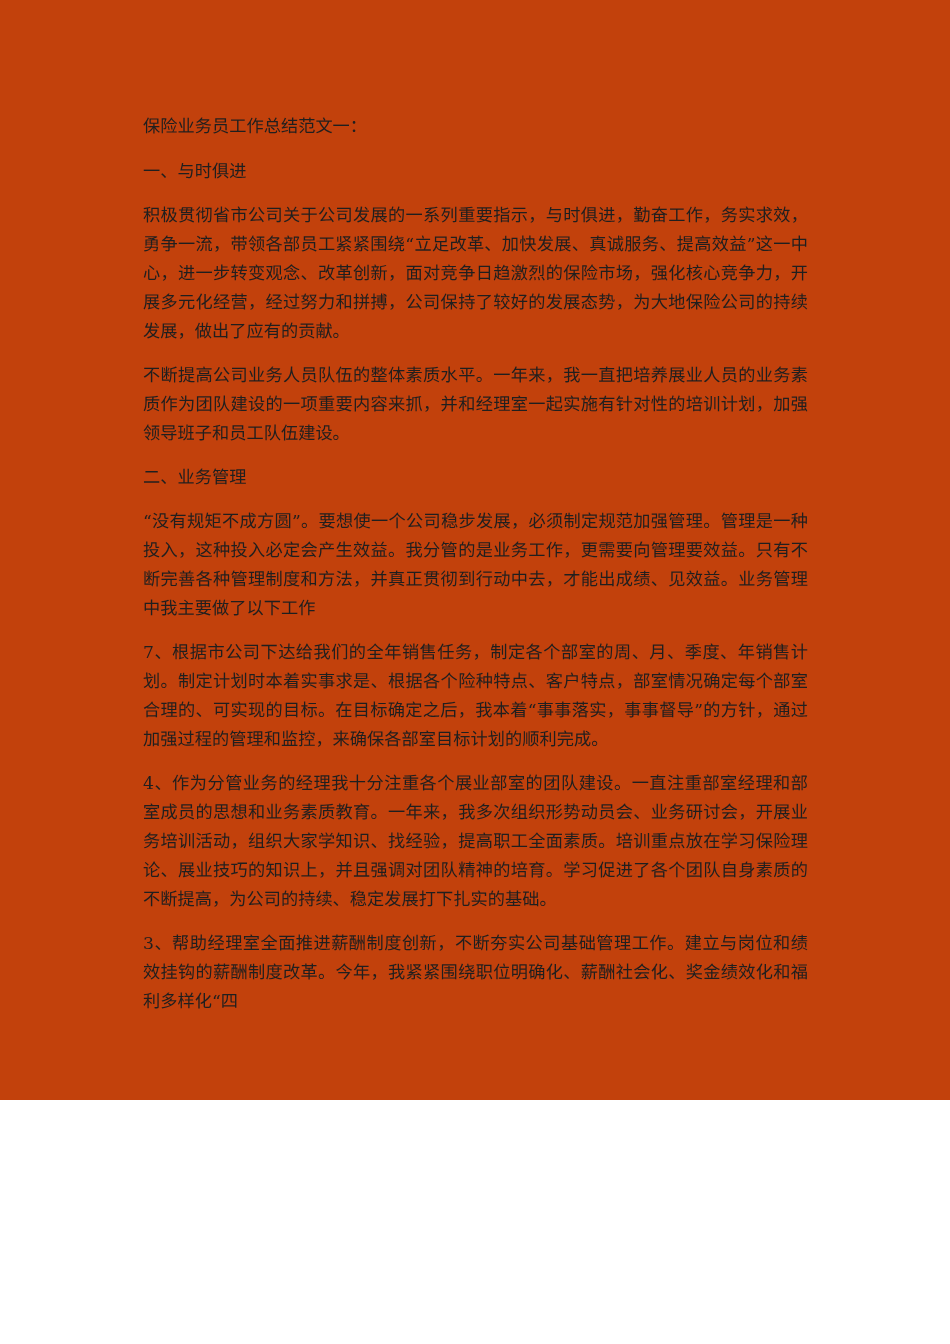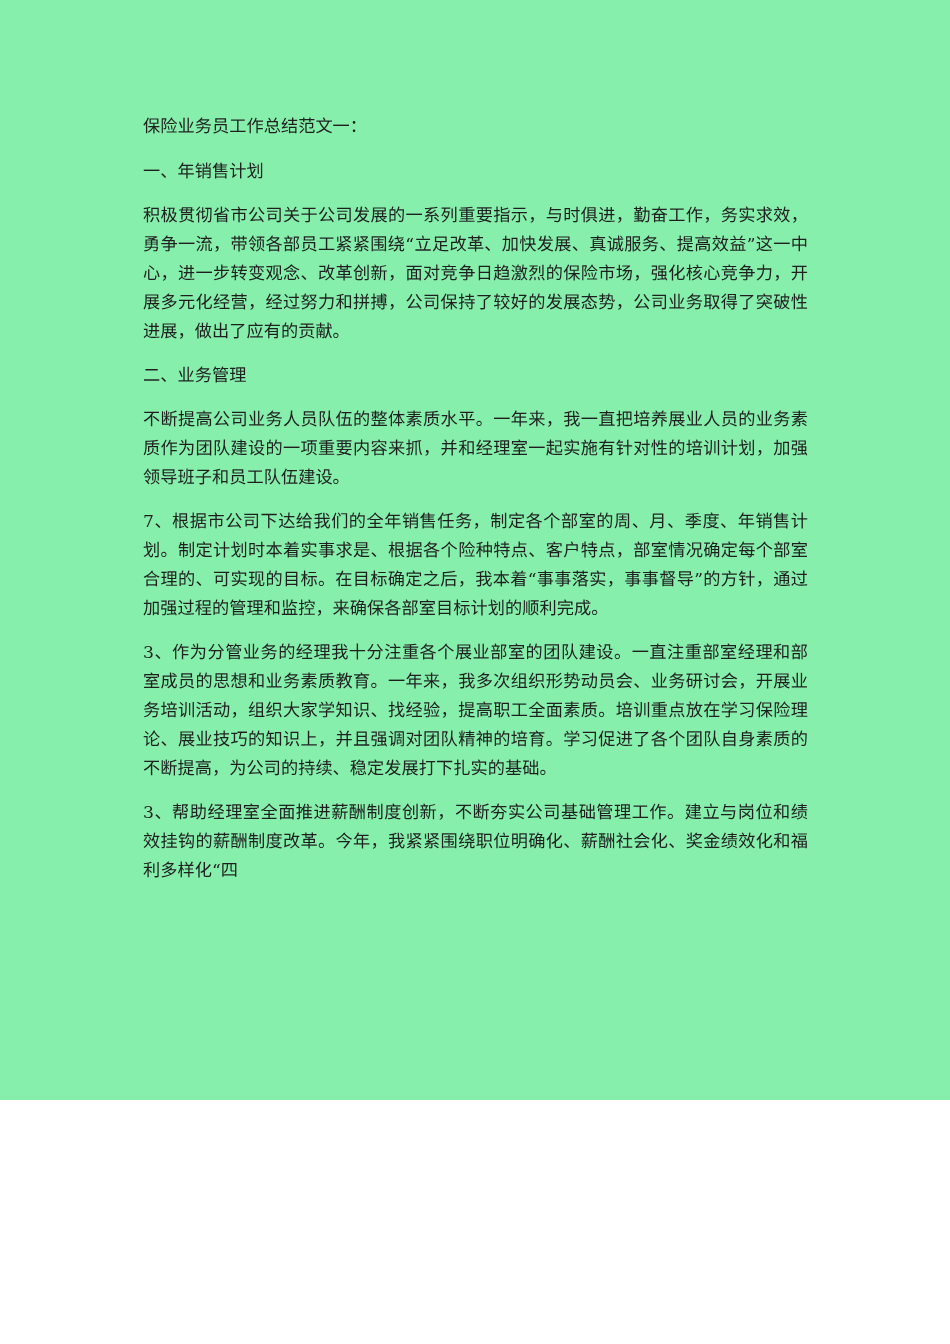--- a/index.html
+++ b/index.html
@@ -9,21 +9,21 @@
     background: #ffffff;
   }
   body {
     font-family: "DejaVu Serif", "Liberation Serif", serif;
     color: #1a1a1a;
   }
   .page {
     position: relative;
     width: 950px;
     height: 1100px;
-    background: #86efac;
+    background: #c2410c;
     margin: 0 auto;
     overflow: hidden;
     box-sizing: border-box;
     padding-left: 32px;
   }
   .text-column {
     position: absolute;
     left: 143px;
     top: 112px;
     width: 665px;
@@ -61,31 +61,32 @@
 </style>
 </head>
 <body>
 
 <div class="page">
   <div class="text-column">
 
     <p class="para title-line">保险业务员工作总结范文一：</p>
 
 
-    <p class="para heading">一、年销售计划</p>
+    <p class="para heading">一、与时俱进</p>
 
-    <p class="para">积极贯彻省市公司关于公司发展的一系列重要指示，与时俱进，勤奋工作，务实求效，勇争一流，带领各部员工紧紧围绕“立足改革、加快发展、真诚服务、提高效益”这一中心，进一步转变观念、改革创新，面对竞争日趋激烈的保险市场，强化核心竞争力，开展多元化经营，经过努力和拼搏，公司保持了较好的发展态势，公司业务取得了突破性进展，做出了应有的贡献。</p>
+    <p class="para">积极贯彻省市公司关于公司发展的一系列重要指示，与时俱进，勤奋工作，务实求效，勇争一流，带领各部员工紧紧围绕“立足改革、加快发展、真诚服务、提高效益”这一中心，进一步转变观念、改革创新，面对竞争日趋激烈的保险市场，强化核心竞争力，开展多元化经营，经过努力和拼搏，公司保持了较好的发展态势，为大地保险公司的持续发展，做出了应有的贡献。</p>
 
+
+    <p class="para">不断提高公司业务人员队伍的整体素质水平。一年来，我一直把培养展业人员的业务素质作为团队建设的一项重要内容来抓，并和经理室一起实施有针对性的培训计划，加强领导班子和员工队伍建设。</p>
 
     <p class="para heading">二、业务管理</p>
 
-    <p class="para">不断提高公司业务人员队伍的整体素质水平。一年来，我一直把培养展业人员的业务素质作为团队建设的一项重要内容来抓，并和经理室一起实施有针对性的培训计划，加强领导班子和员工队伍建设。</p>
-
+    <p class="para">“没有规矩不成方圆”。要想使一个公司稳步发展，必须制定规范加强管理。管理是一种投入，这种投入必定会产生效益。我分管的是业务工作，更需要向管理要效益。只有不断完善各种管理制度和方法，并真正贯彻到行动中去，才能出成绩、见效益。业务管理中我主要做了以下工作</p>
 
     <p class="para">7、根据市公司下达给我们的全年销售任务，制定各个部室的周、月、季度、年销售计划。制定计划时本着实事求是、根据各个险种特点、客户特点，部室情况确定每个部室合理的、可实现的目标。在目标确定之后，我本着“事事落实，事事督导”的方针，通过加强过程的管理和监控，来确保各部室目标计划的顺利完成。</p>
 
-    <p class="para">3、作为分管业务的经理我十分注重各个展业部室的团队建设。一直注重部室经理和部室成员的思想和业务素质教育。一年来，我多次组织形势动员会、业务研讨会，开展业务培训活动，组织大家学知识、找经验，提高职工全面素质。培训重点放在学习保险理论、展业技巧的知识上，并且强调对团队精神的培育。学习促进了各个团队自身素质的不断提高，为公司的持续、稳定发展打下扎实的基础。</p>
+    <p class="para">4、作为分管业务的经理我十分注重各个展业部室的团队建设。一直注重部室经理和部室成员的思想和业务素质教育。一年来，我多次组织形势动员会、业务研讨会，开展业务培训活动，组织大家学知识、找经验，提高职工全面素质。培训重点放在学习保险理论、展业技巧的知识上，并且强调对团队精神的培育。学习促进了各个团队自身素质的不断提高，为公司的持续、稳定发展打下扎实的基础。</p>
 
     <p class="para clipped">3、帮助经理室全面推进薪酬制度创新，不断夯实公司基础管理工作。建立与岗位和绩效挂钩的薪酬制度改革。今年，我紧紧围绕职位明确化、薪酬社会化、奖金绩效化和福利多样化“四</p>
 
   </div>
   <div class="bottom-clip"></div>
 </div>
 
 </body></html>

